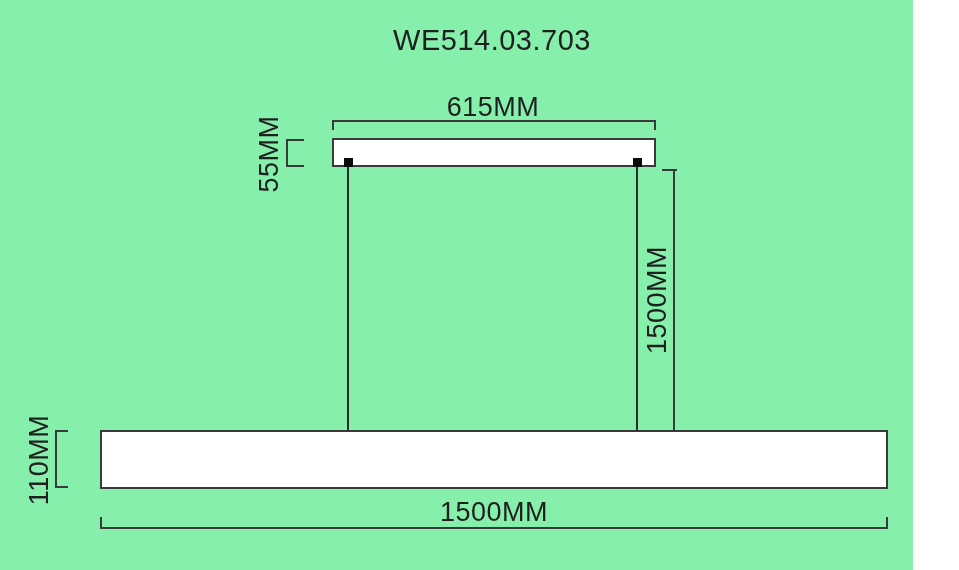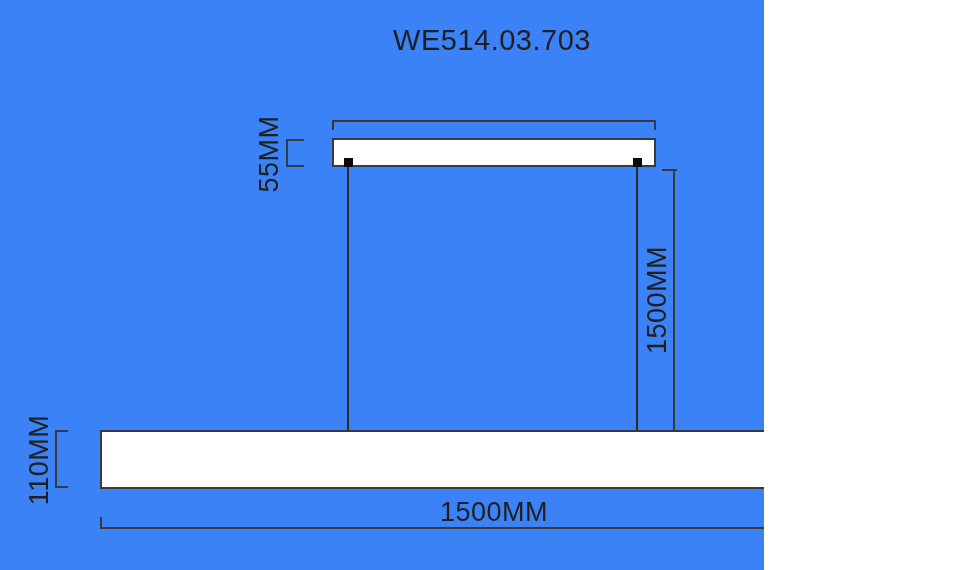--- a/index.html
+++ b/index.html
@@ -3,23 +3,23 @@
 <meta charset="utf-8">
 <style>
   html, body {
     margin: 0;
     padding: 0;
     background: #ffffff;
     font-family: "Liberation Sans", sans-serif;
   }
   .canvas {
     position: relative;
-    width: 764px;
+    width: 913px;
     height: 570px;
-    background: #3b82f6;
+    background: #86efac;
     overflow: hidden;
     color: #1f1f1f;
   }
   .abs { position: absolute; }
 
   
   .title {
     font-size: 29px;
     letter-spacing: 0.5px;
     white-space: nowrap;
@@ -52,20 +52,21 @@
     background: #0a0a0a;
   }
 </style>
 </head>
 <body>
 
 <div class="canvas">
 
   <div class="abs title" style="left:492px; top:24px;">WE514.03.703</div>
 
+  <div class="abs dim-label" style="left:493px; top:107px;">615MM</div>
   <div class="abs line" style="left:332px; top:120px; width:324px; height:2px;"></div>
   <div class="abs line" style="left:332px; top:120px; width:2px; height:10px;"></div>
   <div class="abs line" style="left:654px; top:120px; width:2px; height:10px;"></div>
 
   <div class="abs outline" style="left:332px; top:138px; width:324px; height:29px;"></div>
 
   <div class="abs dim-label vert" style="left:269px; top:154px;">55MM</div>
   <div class="abs line" style="left:286px; top:139px; width:2px; height:28px;"></div>
   <div class="abs line" style="left:286px; top:139px; width:18px; height:2px;"></div>
   <div class="abs line" style="left:286px; top:165px; width:18px; height:2px;"></div>

